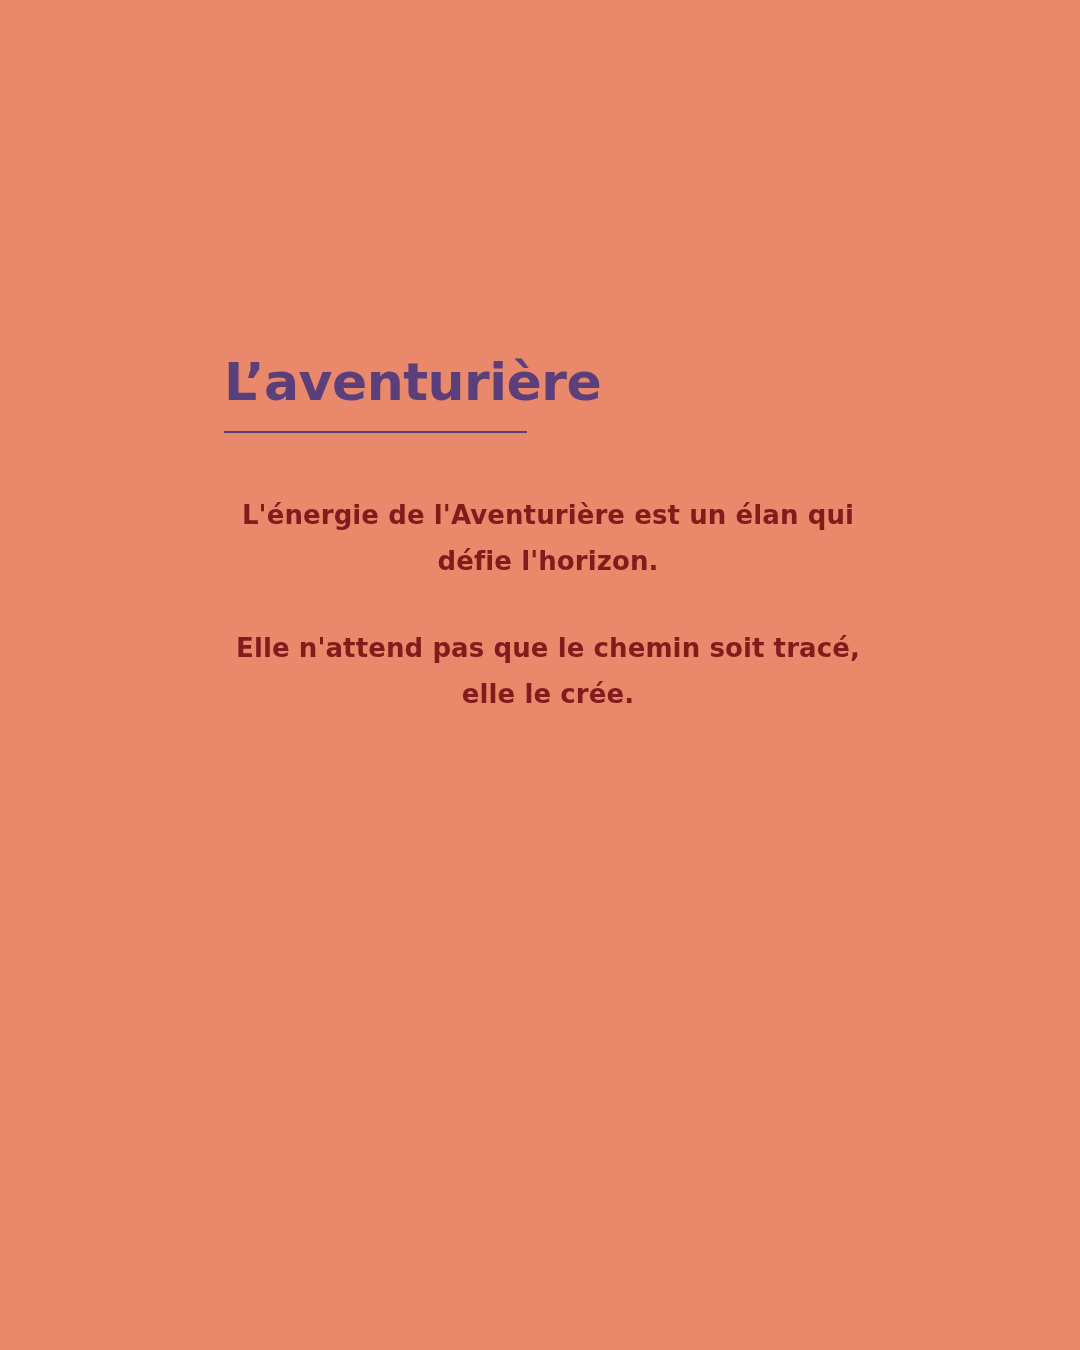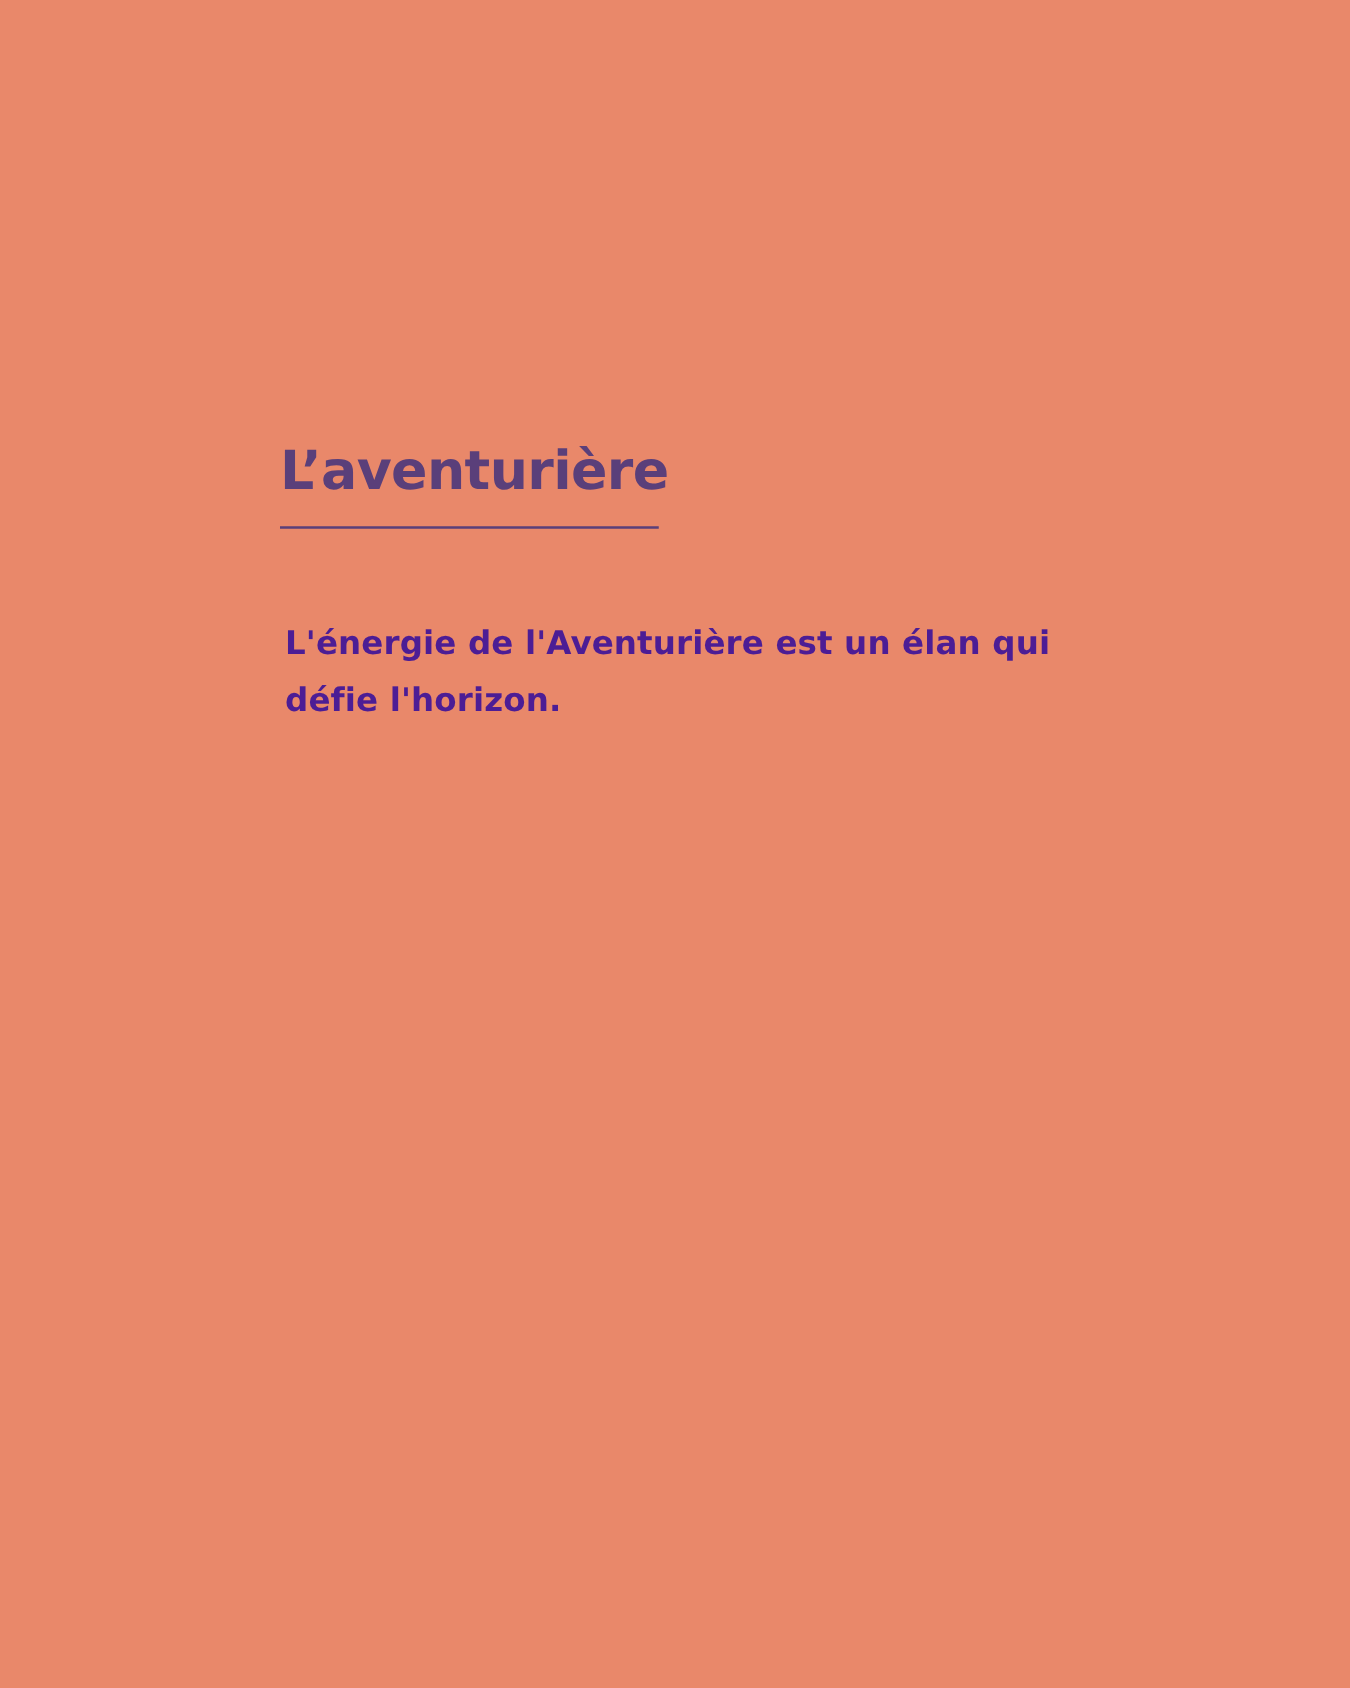--- a/index.html
+++ b/index.html
@@ -21,21 +21,21 @@
   }
   .title-block {
     position: absolute;
     left: 224px;
     top: 354px;
     width: 700px;
   }
   .title {
     font-family: "DejaVu Sans", sans-serif;
     font-weight: bold;
-    font-size: 43px;
+    font-size: 52px;
     letter-spacing: -0.5px;
     color: #5a3f7a;
     line-height: 1.1;
     margin: 0;
     white-space: nowrap;
   }
   .title-rule {
     margin-top: 20px;
     width: 303px;
     height: 2px;
@@ -45,35 +45,37 @@
     position: absolute;
     left: 228px;
     top: 492px;
     width: 640px;
   }
   .paragraph {
     font-family: "DejaVu Sans", sans-serif;
     font-weight: bold;
     font-size: 26px;
     line-height: 1.78;
-    color: #4c1d95;
+    color: #7f1d1d;
     margin: 0 0 40px 0;
     letter-spacing: 0.1px;
+    text-align: center;
   }
   .paragraph:last-child {
     margin-bottom: 0;
   }
 </style>
 </head>
 <body style="background: rgb(233, 136, 106);">
 
 <div class="card">
 
   <div class="title-block">
     <h1 class="title">L’aventurière</h1>
     <div class="title-rule"></div>
   </div>
 
   <div class="body-block">
     <p class="paragraph">L'énergie de l'Aventurière est un élan qui défie l'horizon.</p>
+    <p class="paragraph">Elle n'attend pas que le chemin soit tracé, elle le crée.</p>
   </div>
 
 </div>
 
 </body></html>

